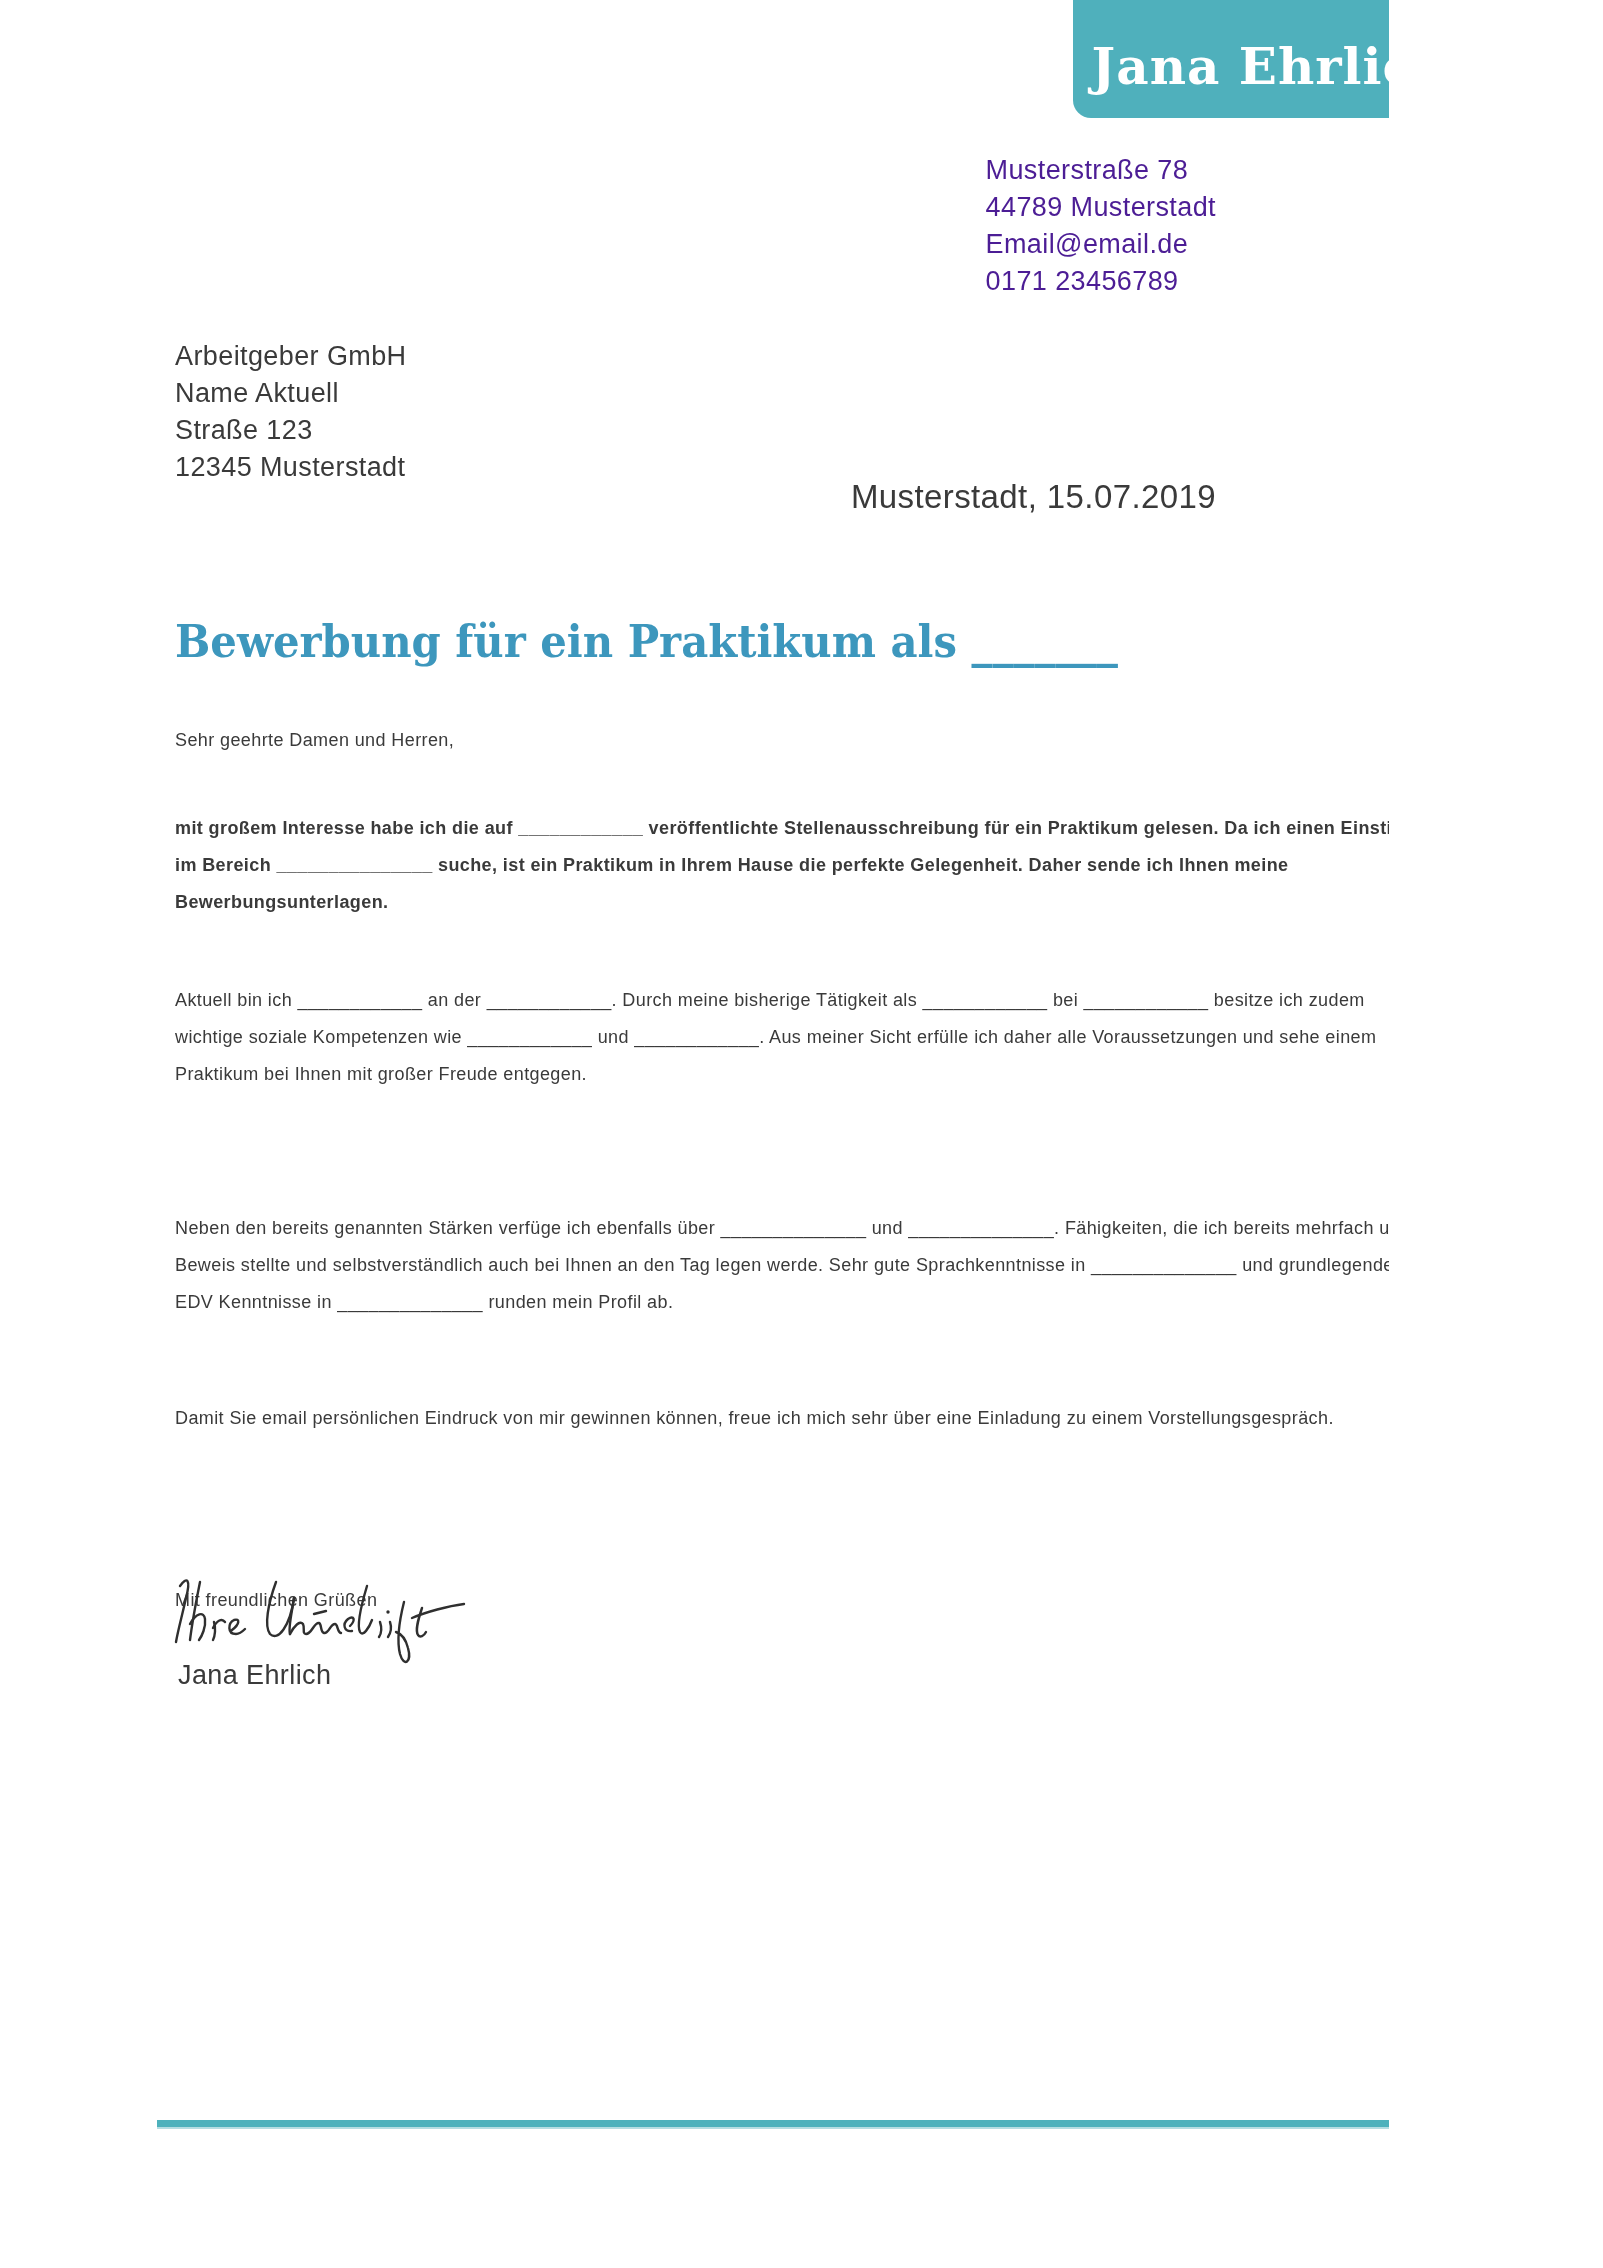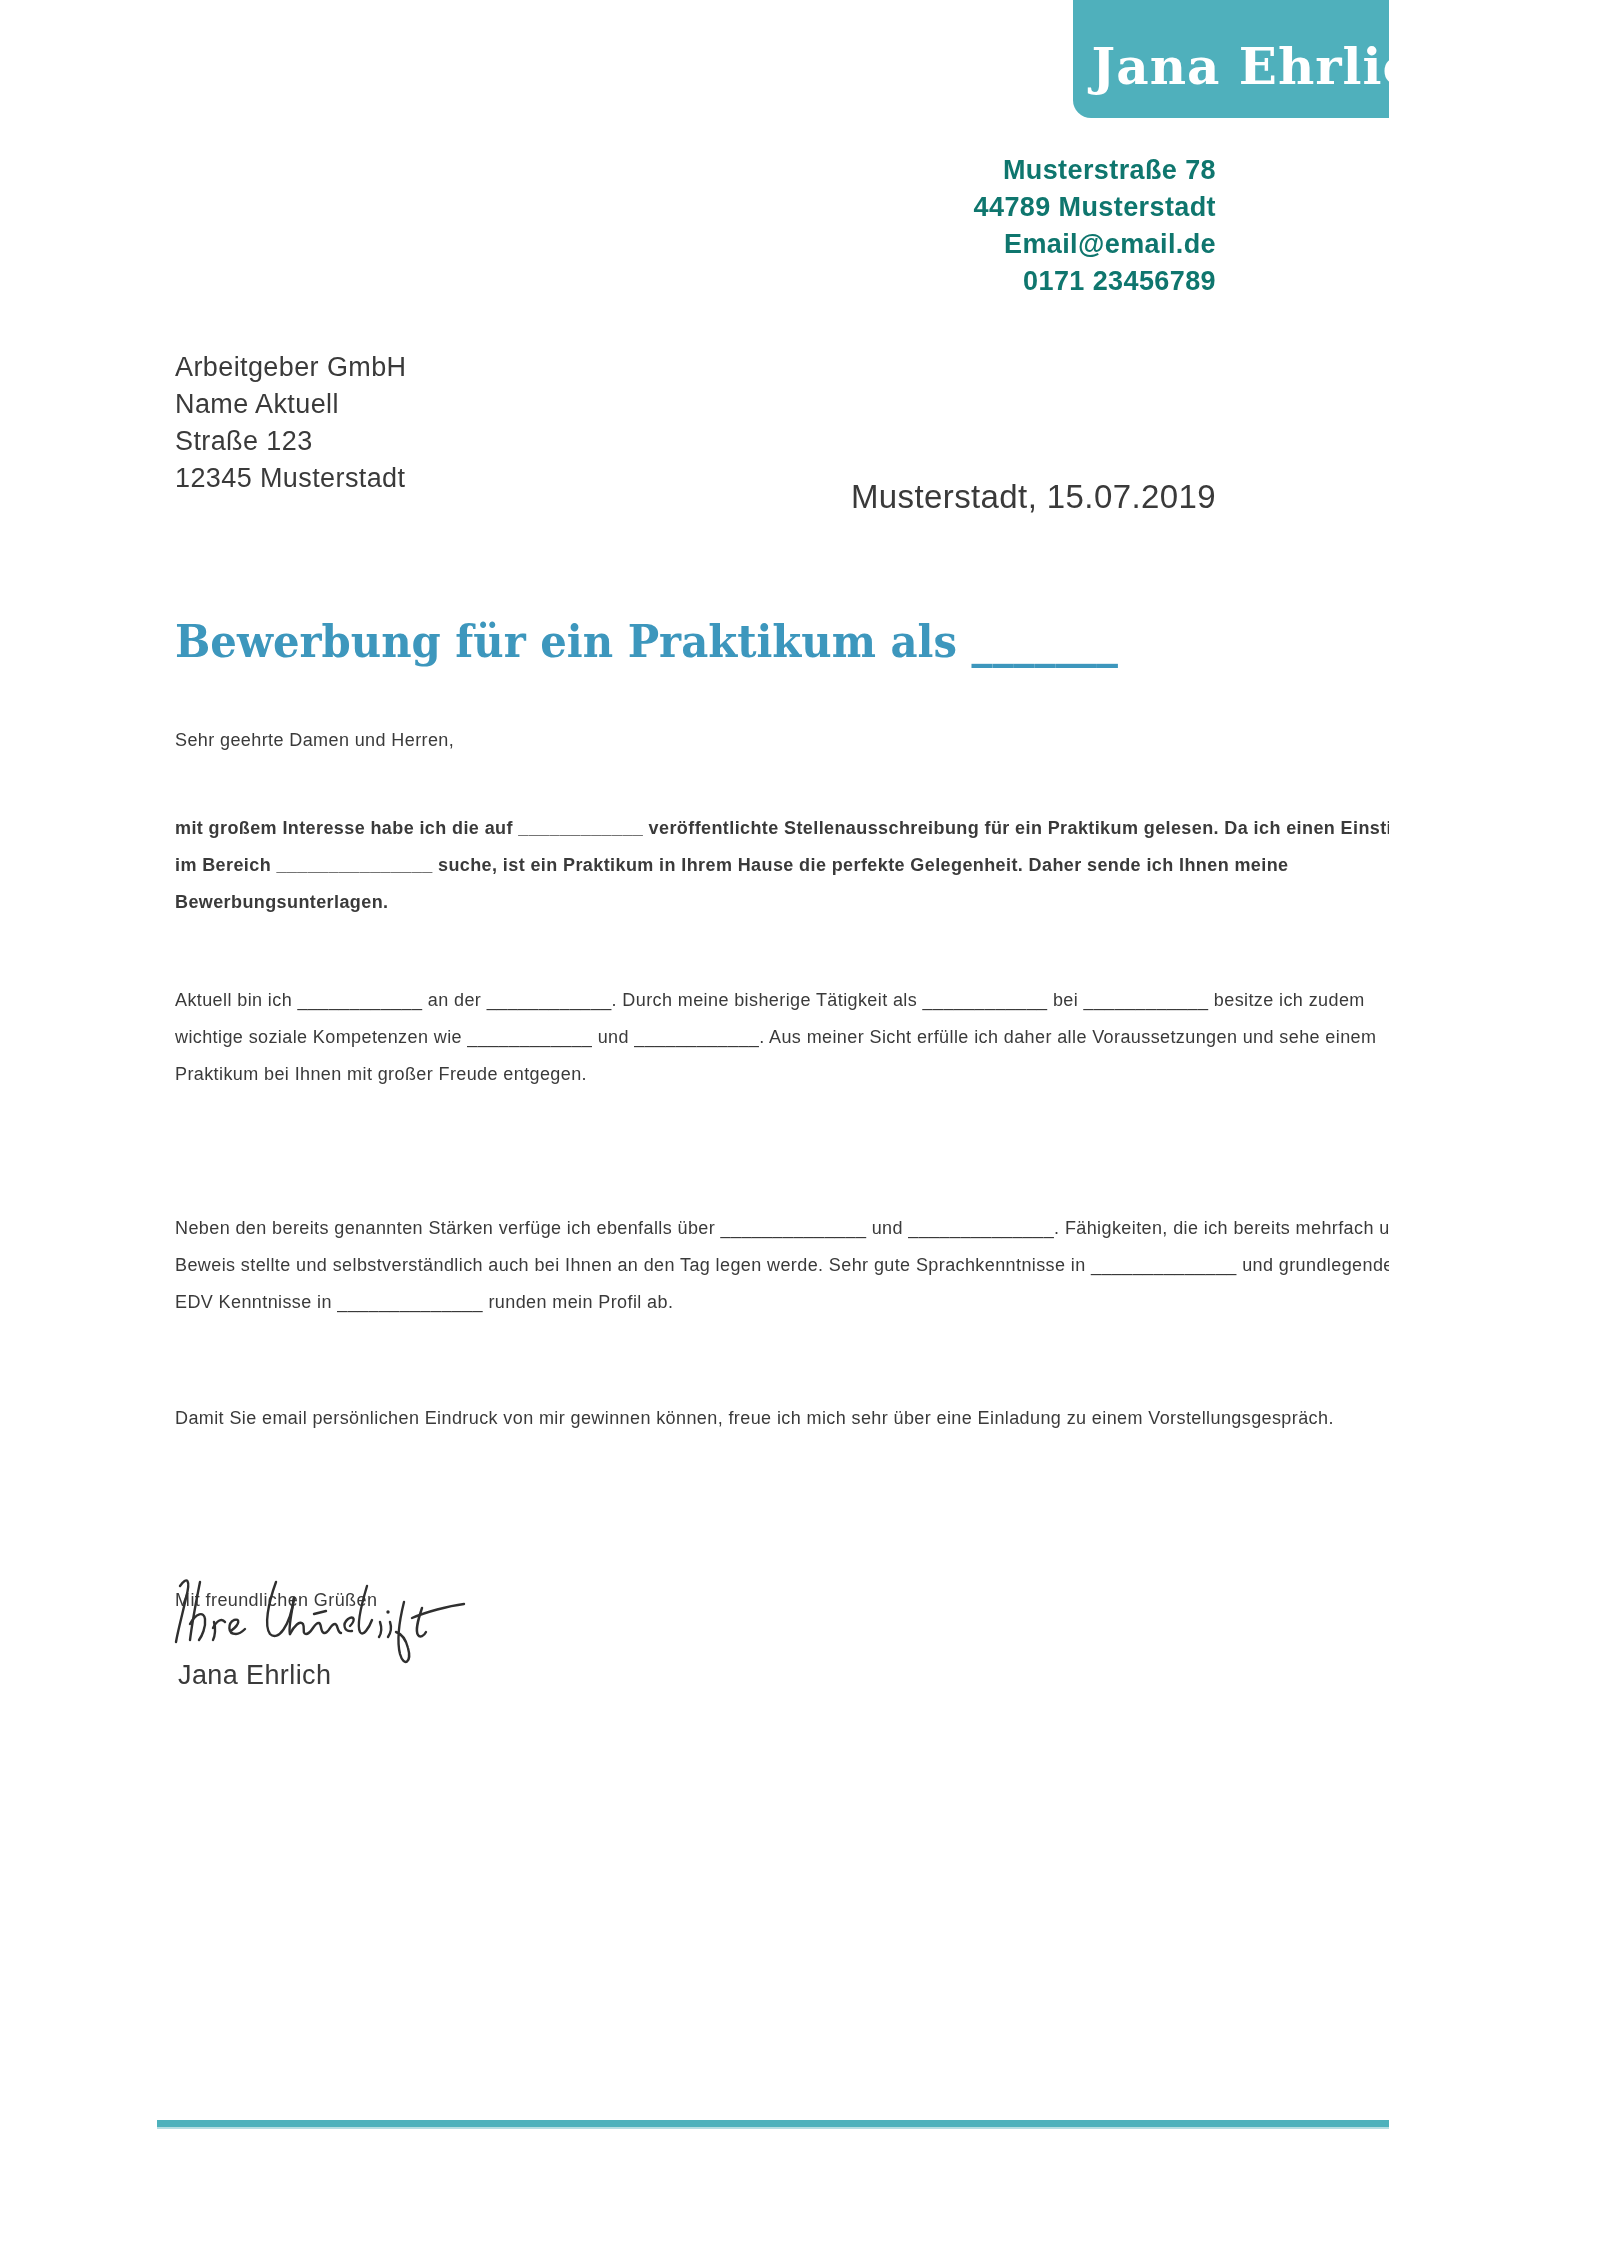--- a/index.html
+++ b/index.html
@@ -30,35 +30,32 @@
     font-weight: bold;
     font-size: 50px;
     color: #ffffff;
     letter-spacing: 1px;
     white-space: nowrap;
   }
   
   .contact-block {
     position: absolute;
     right: 173px; top: 152px;
-    text-align: right;
     font-size: 27px;
     line-height: 37px;
     letter-spacing: 0.4px;
-    color: #0f766e;
-    font-weight: bold;
+    color: #4c1d95;
   }
   
   .recipient-block {
     position: absolute;
     left: 175px; top: 338px;
     font-size: 27px;
     line-height: 37px;
     letter-spacing: 0.4px;
-    margin-top: 11px;
   }
   .date-line {
     position: absolute;
     right: 173px; top: 478px;
     font-size: 33px;
     letter-spacing: 0.4px;
   }
   
   .subject {
     position: absolute;

